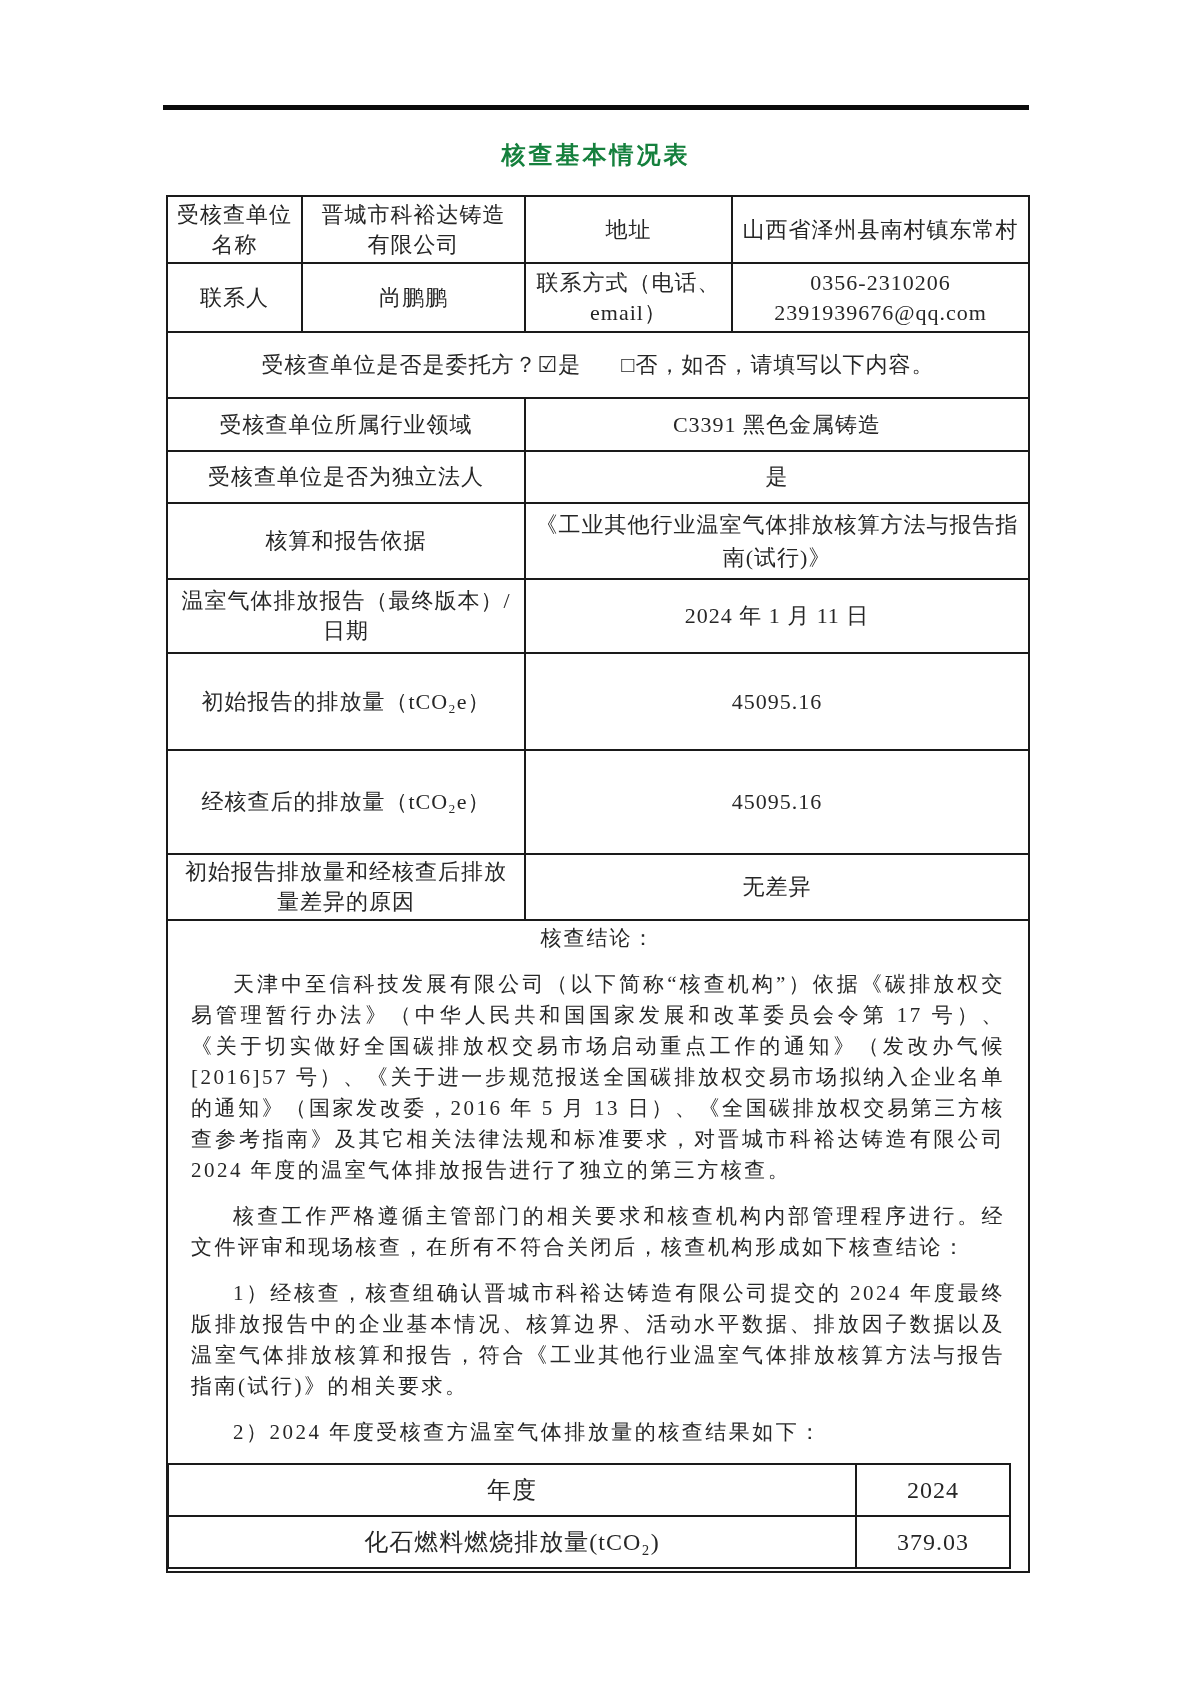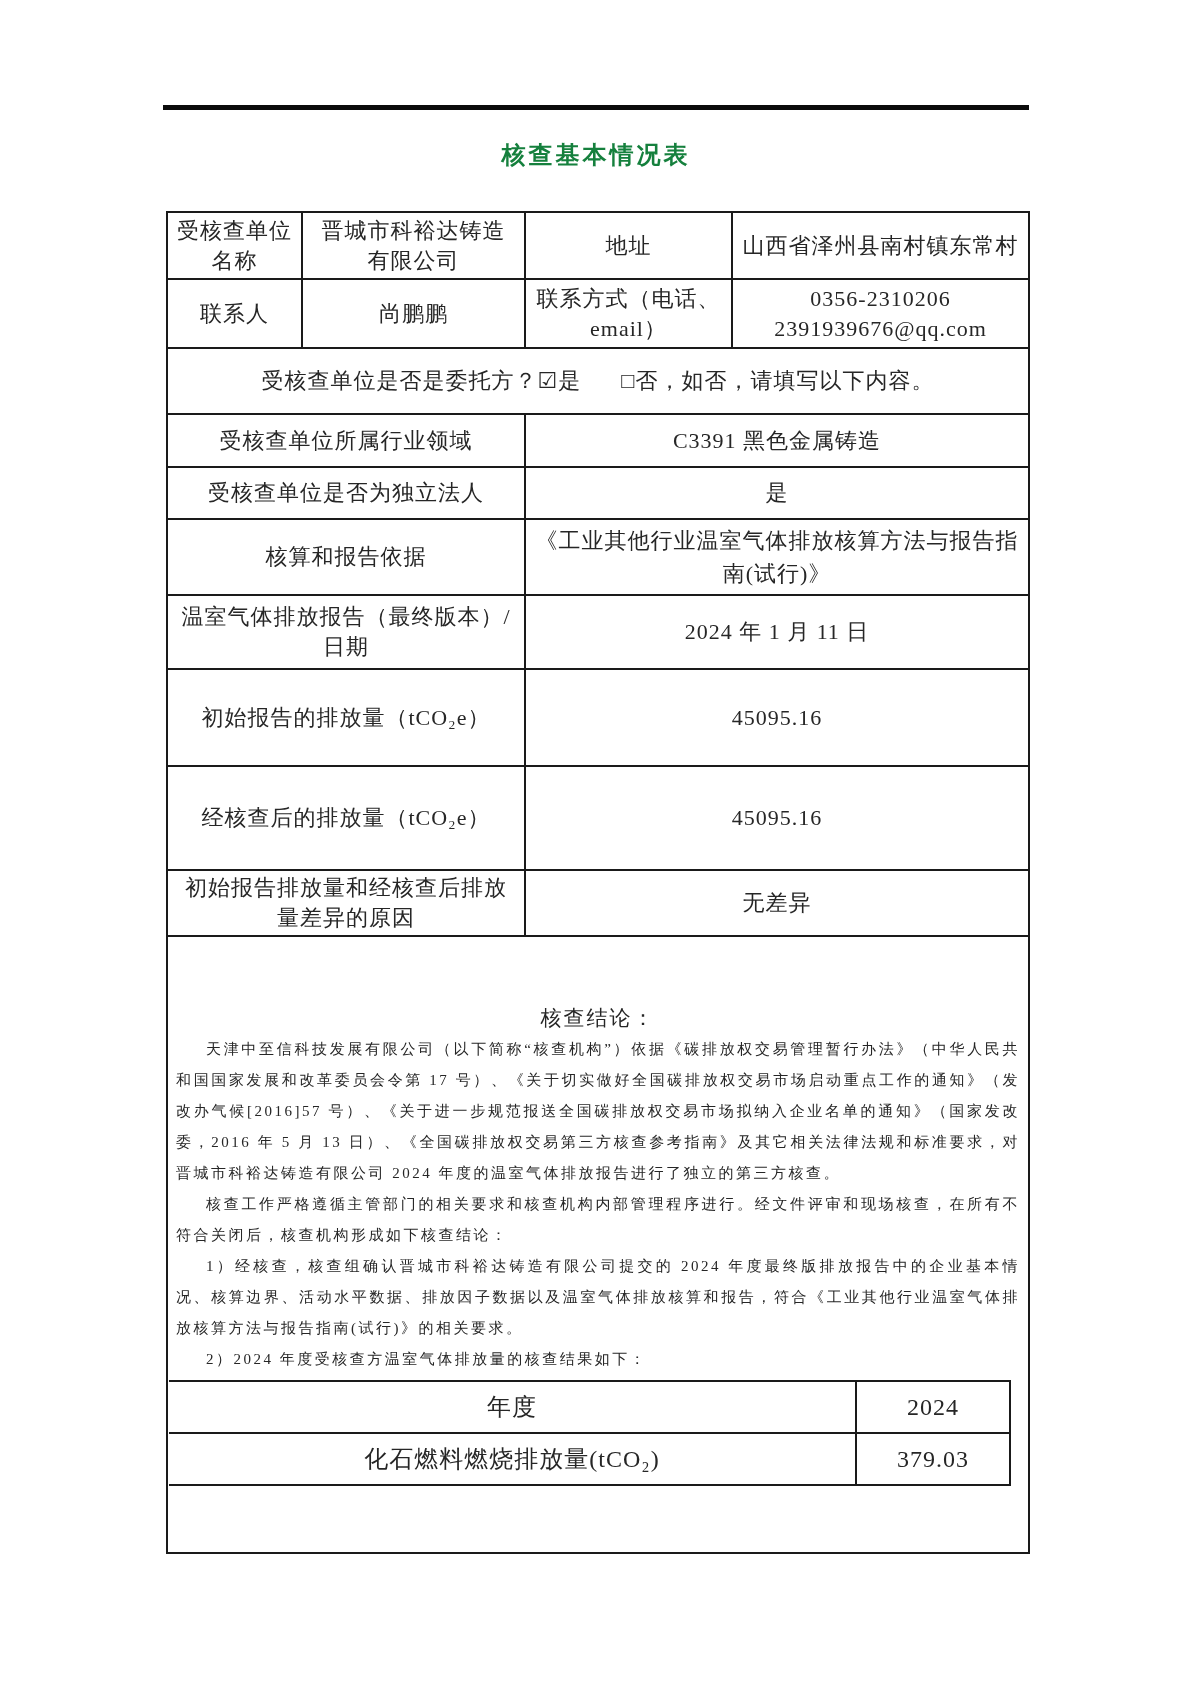--- a/index.html
+++ b/index.html
@@ -14,21 +14,21 @@
   .top-rule{
     position:absolute;left:163px;top:105px;
     width:866px;height:5px;background:#0b0b0b;
   }
   .title{
     position:absolute;left:163px;top:139px;width:866px;
     margin:0;text-align:center;
     font-size:24px;font-weight:700;letter-spacing:3px;color:#15803d;
   }
   table.main{
-    position:absolute;left:166px;top:211px;width:862px;
+    position:absolute;left:166px;top:195px;width:862px;
     border-collapse:collapse;table-layout:fixed;
   }
   table.main td{
     border:2px solid #1a1a1a;
     font-size:22px;letter-spacing:1px;
     text-align:center;vertical-align:middle;
     padding:2px 8px;color:#262626;
     overflow:hidden;
   }
   tr.r1 td{height:61px;}
@@ -46,25 +46,25 @@
   td.pad-addr{padding:2px 20px;}
   td.pad-method{padding:2px 32px;}
   td.lab2{padding:2px 40px;}
   td.lab2.nowrap{white-space:nowrap;padding:2px 4px;}
   td.checkbox-cell{text-align:left;padding-left:56px;letter-spacing:1.5px;}
   .no-part{margin-left:40px;}
   td.val-left{text-align:left;padding:2px 12px;line-height:33px;}
   .two-line div{line-height:30px;}
   td.concl{
     height:611px;vertical-align:top;text-align:left;
-    padding:3px 10px 0 10px;letter-spacing:normal;border-radius:7px;
+    padding:3px 10px 0 10px;letter-spacing:normal;
   }
   .c-head{font-size:21px;line-height:31px;letter-spacing:2px;color:#262626;}
   .c-body p{
-    margin:0;font-size:15px;line-height:31px;
+    margin:15px;font-size:21px;line-height:31px;
     letter-spacing:2.5px;text-align:justify;text-indent:2em;
   }
   table.result{
     width:842px;margin:5px 0 0 -9px;
     border-collapse:collapse;table-layout:fixed;
   }
   table.result td{
     border:2px solid #1a1a1a;height:46px;
     font-size:24px;letter-spacing:1px;
     text-align:center;vertical-align:middle;color:#262626;

